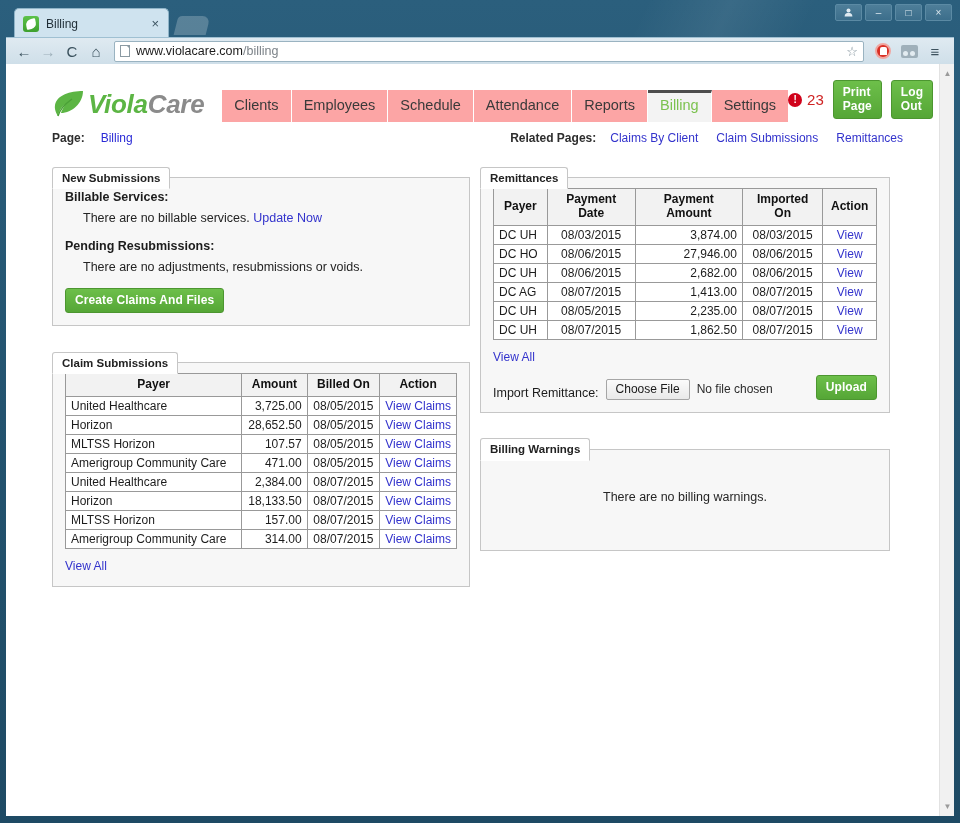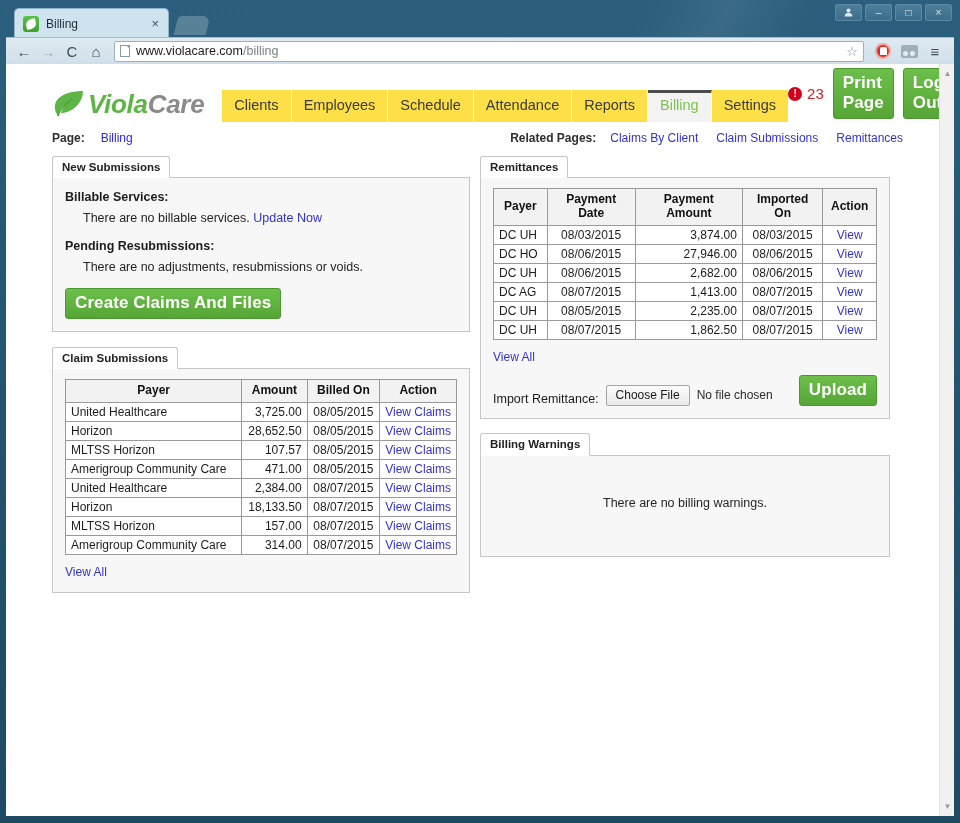--- a/index.html
+++ b/index.html
@@ -184,21 +184,21 @@
   .logo-text {
     font-size: 26px; font-weight: 700; letter-spacing: -0.3px;
     line-height: 1;
     font-style: italic;
   }
   .logo-viola { color: #5cb544; }
   .logo-care { color: #8b8b8b; }
 
   .mainnav { display: flex; margin-left: 18px; align-items: flex-end; }
   .nav-item {
-    background: #fde047;
+    background: #fca5a5;
     border-right: 1px solid #ffffff;
     padding: 7px 12px 8px 12px;
     font-size: 14.5px;
     color: #3a3a3a;
     cursor: pointer;
     line-height: 1.15;
   }
   .nav-item:last-child { border-right: none; }
   .nav-item.active {
     background: #f3f3f3;
@@ -218,21 +218,21 @@
     background: #d0021b;
     display: flex; align-items: center; justify-content: center;
     color: #fff; font-size: 10px; font-weight: bold; line-height: 1;
   }
   .alert-count { color: #cf2222; font-size: 15px; }
   .btn-green {
     background: linear-gradient(180deg, #6dbf4a 0%, #55a636 100%);
     border: 1px solid #4c9630;
     border-radius: 3px;
     color: #ffffff;
-    font-size: 17px; font-weight: bold;
+    font-size: 12px; font-weight: bold;
     padding: 4px 9px 5px;
     cursor: pointer;
     letter-spacing: 0.1px;
   }
 
   
   .crumb-row {
     display: flex; align-items: center;
     padding: 9px 36px 0 46px;
     font-size: 12px;
@@ -262,21 +262,21 @@
     border-bottom: 1px solid #c6c6c6;
     height: 21px;
   }
   .panel-tab {
     background: #ffffff;
     border: 1px solid #c6c6c6;
     border-bottom: 1px solid #ffffff;
     border-radius: 3px 3px 0 0;
     padding: 3px 9px 3px;
     font-size: 11.5px; font-weight: bold;
-    color: #222; position: relative; top: 1px;
+    color: #222; position: relative; top: 12px;
     line-height: 1.25;
     text-align: right;
   }
   .panel-body {
     border: 1px solid #c6c6c6;
     border-top: none;
     background: #f7f7f7;
     padding: 10px 12px 12px;
   }
 

